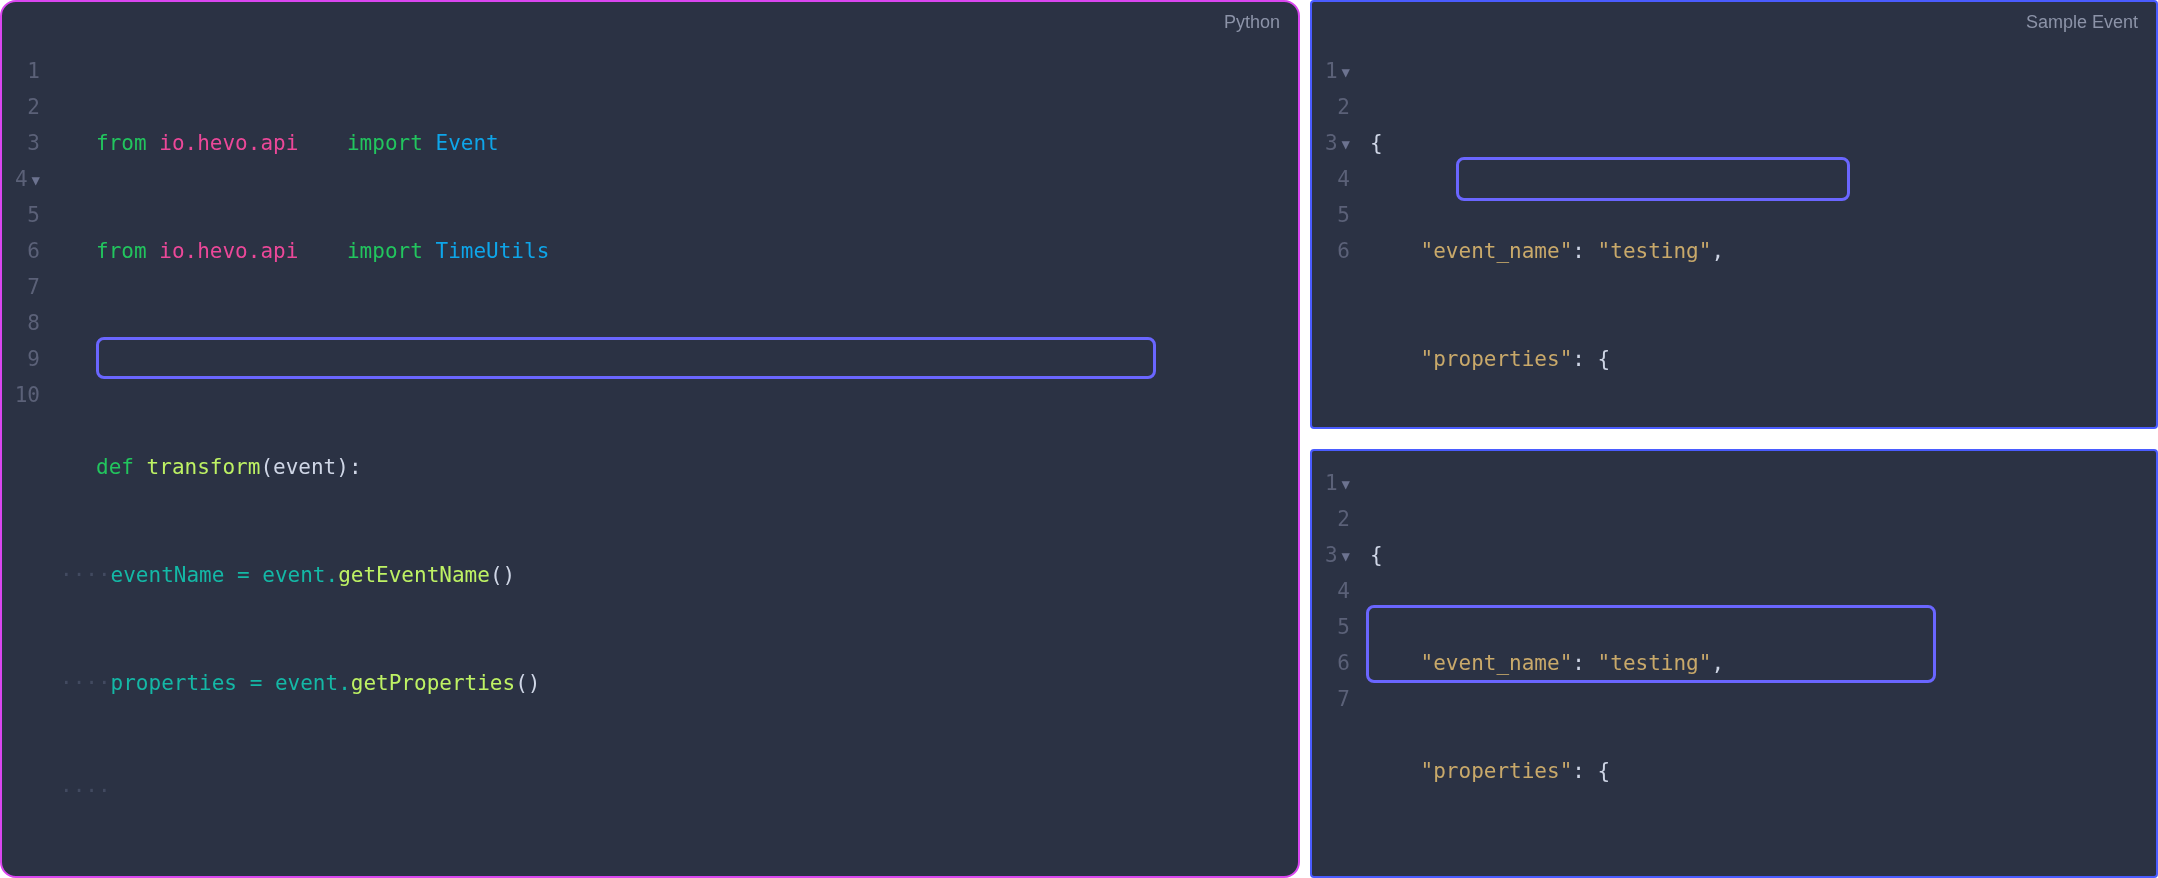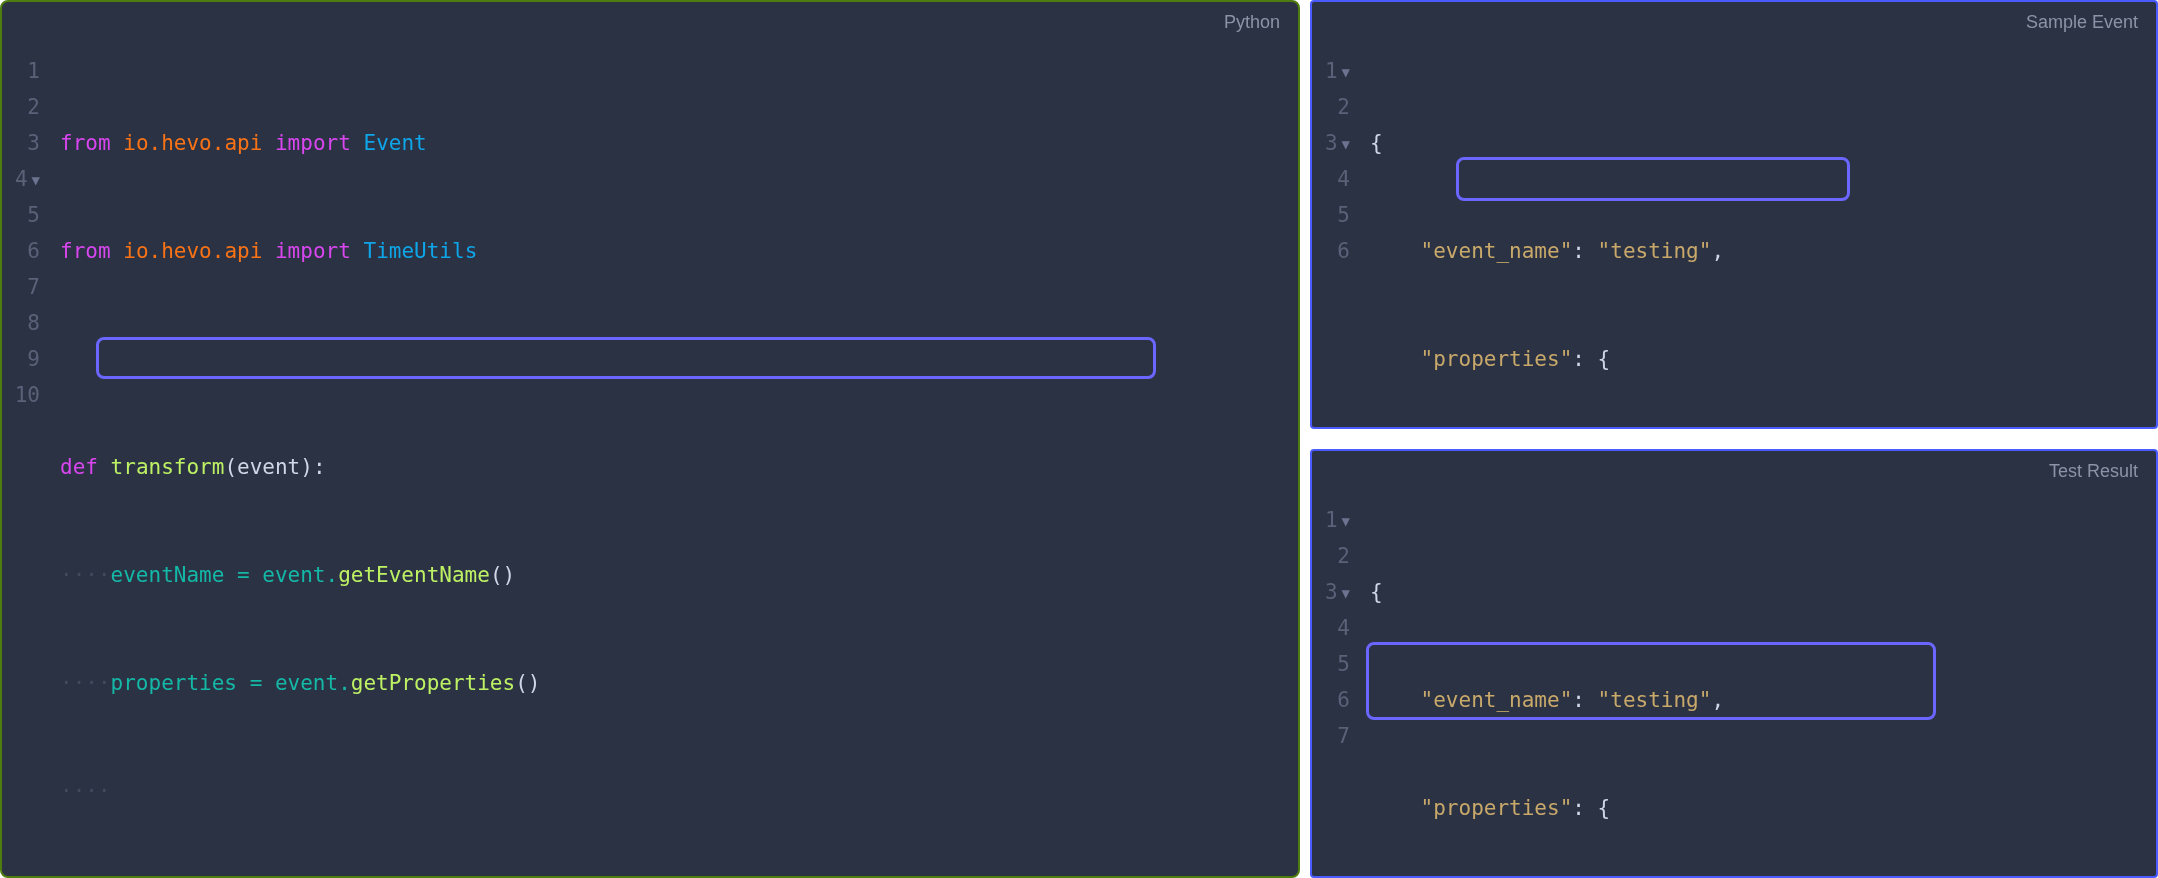--- a/index.html
+++ b/index.html
@@ -7,22 +7,22 @@
     font-family: "Menlo", "Consolas", "Monaco", monospace;
     background: #ffffff;
     width: 2158px;
     height: 878px;
     display: flex;
     gap: 10px;
     padding: 0;
   }
   .pane {
     background: #2b3244;
-    border: 2px solid #4d7c0f;
-    border-radius: 8px;
+    border: 2px solid #d946ef;
+    border-radius: 16px;
     position: relative;
     overflow: hidden;
     display: flex;
     flex-direction: column;
   }
   .left-pane {
     flex: 0 0 1300px;
     height: 878px;
   }
   .right-col {
@@ -71,22 +71,22 @@
   .code {
     flex: 1;
     color: #dfe3ee;
     padding-left: 6px;
     white-space: pre;
   }
   .code-line {
     height: 36px;
     position: relative;
   }
-  .tok-kw    { color: #d946ef; }      
-  .tok-mod   { color: #f97316; }
+  .tok-kw    { color: #22c55e; margin-left: 36px; }      
+  .tok-mod   { color: #ec4899; }
   .tok-class { color: #0ea5e9; }
   .tok-fn    { color: #bef264; }      
   .tok-str   { color: #c9a96a; }      
   .tok-punc  { color: #cfd6e6; }
   .tok-ws    { color: #424a60; }      
   .tok-var   { color: #14b8a6; }
   .tok-key   { color: #c9a96a; }
   .hl-box {
     position: absolute;
     border: 3px solid #6a66ff;
@@ -150,21 +150,20 @@
         
         
         
 
         <div class="hl-box" style="left:92px; top:104px; width:394px; height:44px;"></div>
       </div>
     </div>
   </div>
 
   <div class="pane right-pane">
-    <div class="pane-header">Test Result</div>
     <div class="editor">
       <div class="gutter">
         <div class="gutter-line"><span>1</span><span class="fold-tri">▼</span></div>
         <div class="gutter-line">2</div>
         <div class="gutter-line"><span>3</span><span class="fold-tri">▼</span></div>
         <div class="gutter-line">4</div>
         <div class="gutter-line">5</div>
         <div class="gutter-line">6</div>
         <div class="gutter-line">7</div>
       </div>

